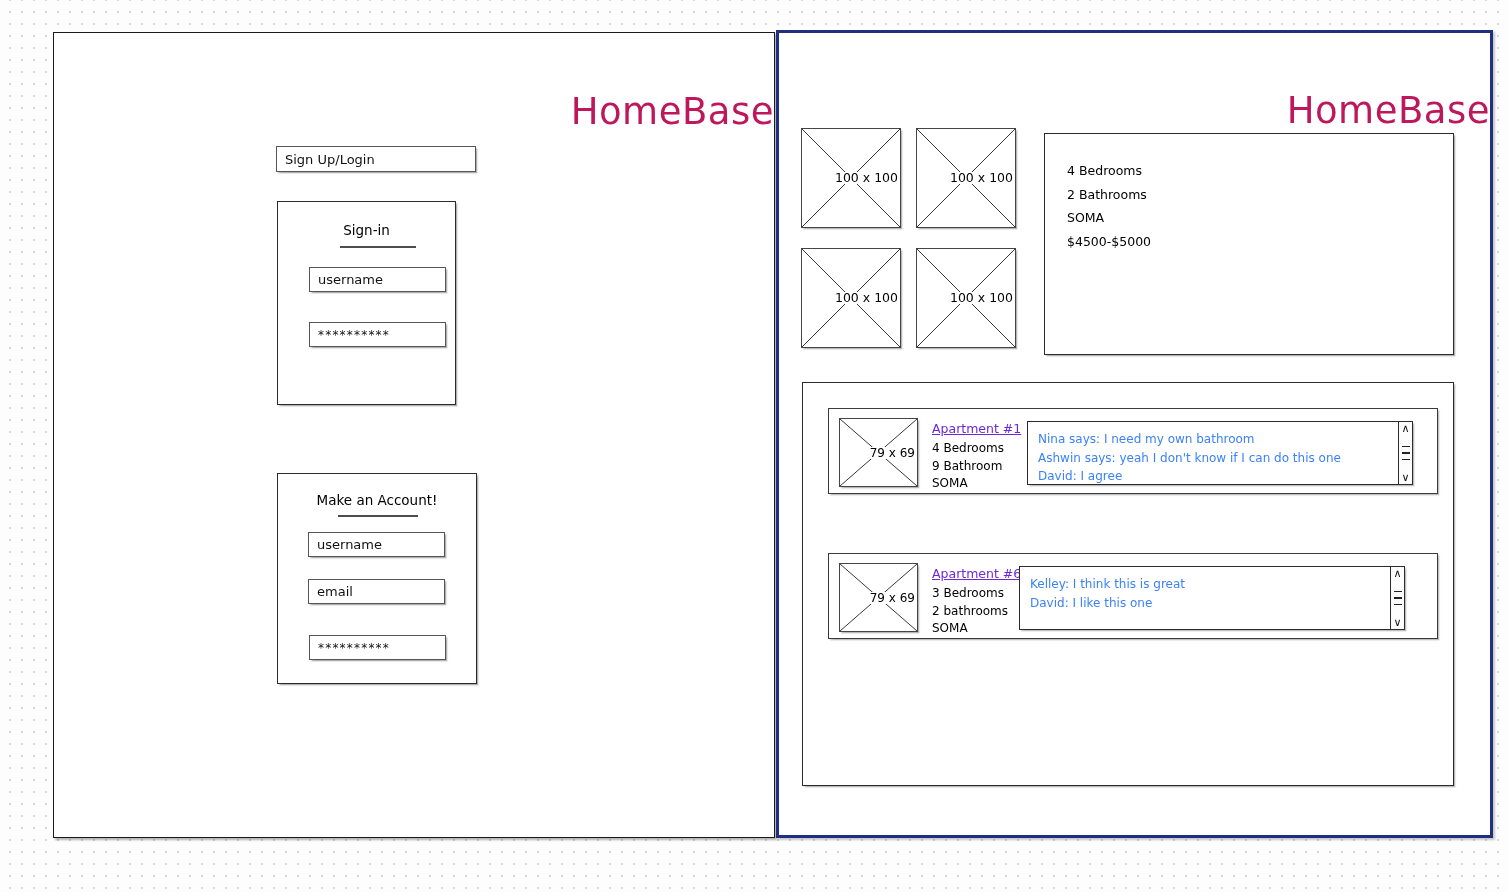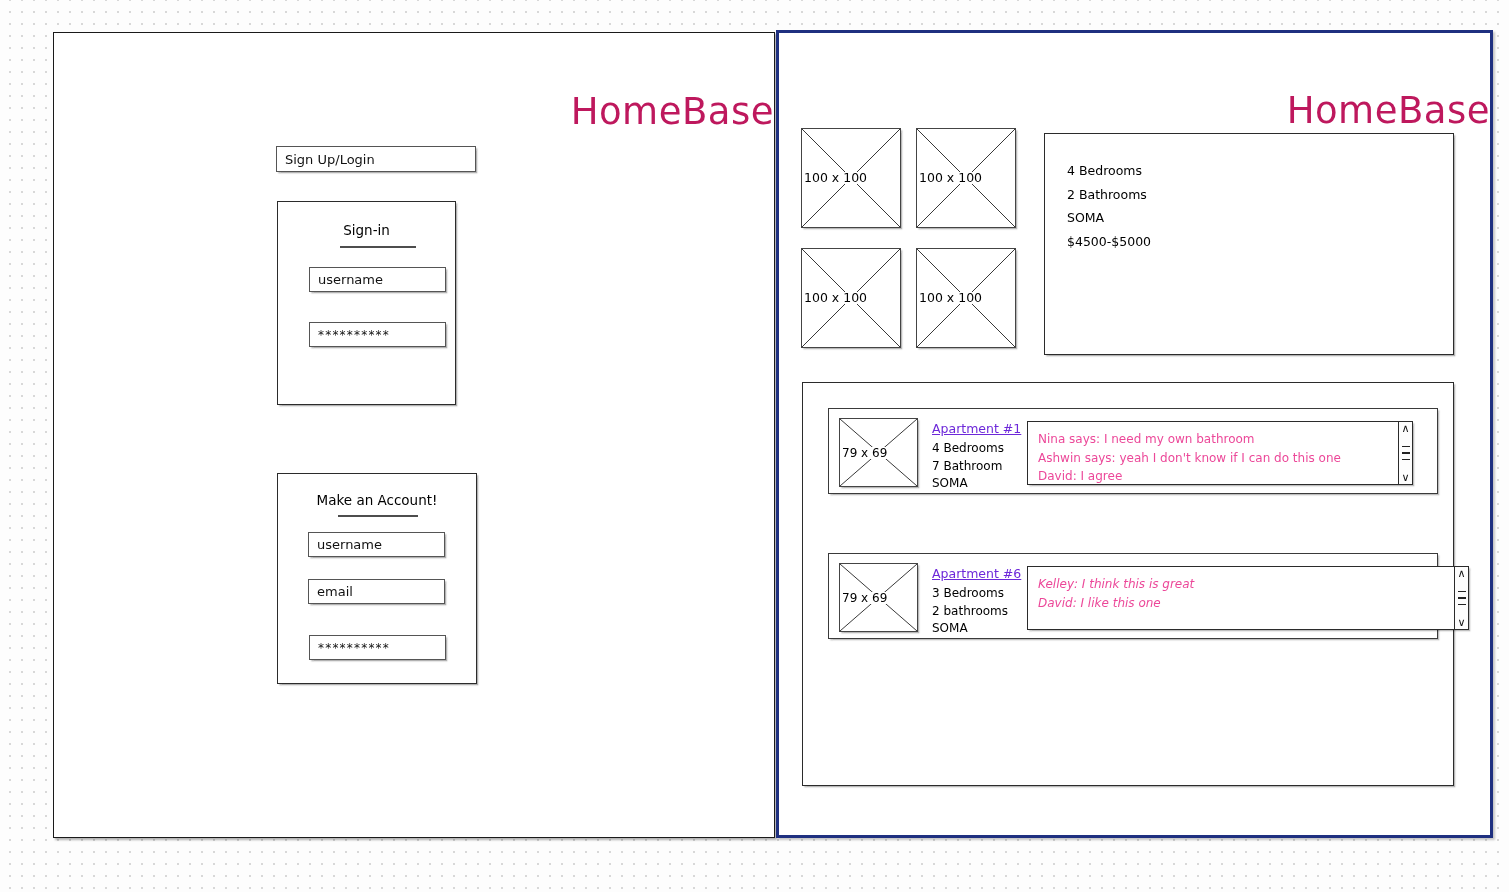--- a/index.html
+++ b/index.html
@@ -94,21 +94,21 @@
 
   
   .img-ph {
     position: absolute;
     box-sizing: border-box;
     background: #ffffff;
     border: 1.5px solid #444;
     box-shadow: 1.5px 1.5px 1.5px rgba(0,0,0,0.28);
     display: flex;
     align-items: center;
-    justify-content: flex-start;
+    justify-content: flex-end;
   }
   .img-ph svg {
     position: absolute;
     inset: 0;
     width: 100%;
     height: 100%;
   }
   .img-ph .ph-label {
     position: relative;
     z-index: 2;
@@ -176,21 +176,21 @@
     display: flex;
   }
   .comment-body {
     flex: 1 1 auto;
     padding: 8px 6px 0 10px;
     overflow: hidden;
   }
   .comment-line {
     font-size: 12px;
     line-height: 18.5px;
-    color: #ec4899;
+    color: #3b82f6;
     white-space: nowrap;
   }
   .scrollbar {
     flex: 0 0 14px;
     border-left: 1.5px solid #2b2b2b;
     background: #fdfdfd;
     display: flex;
     flex-direction: column;
     align-items: center;
     justify-content: space-between;
@@ -302,21 +302,21 @@
           <line x1="0" y1="0" x2="79" y2="69" stroke="#333" stroke-width="1"></line>
           <line x1="79" y1="0" x2="0" y2="69" stroke="#333" stroke-width="1"></line>
         </svg>
         <span class="ph-label">79 x 69</span>
       </div>
 
       <div class="apt-link" style="left:103px; top:12px;">Apartment #1</div>
 
       <div class="card-specs" style="left:103px; top:31px;">
         <div>4 Bedrooms</div>
-        <div>7 Bathroom</div>
+        <div>9 Bathroom</div>
         <div>SOMA</div>
       </div>
 
       <div class="comment-box" style="left:198px; top:12px; width:386px; height:64px;">
         <div class="comment-body">
           <div class="comment-line">Nina says: I need my own bathroom</div>
           <div class="comment-line">Ashwin says: yeah I don't know if I can do this one</div>
           <div class="comment-line">David: I agree</div>
         </div>
         <div class="scrollbar">
@@ -342,21 +342,21 @@
       </div>
 
       <div class="apt-link" style="left:103px; top:12px;">Apartment #6</div>
 
       <div class="card-specs" style="left:103px; top:31px;">
         <div>3 Bedrooms</div>
         <div>2 bathrooms</div>
         <div>SOMA</div>
       </div>
 
-      <div class="comment-box" style="left:198px; top:12px; width:442px; height:64px;font-style:italic;">
+      <div class="comment-box" style="left:190px; top:12px; width:386px; height:64px;">
         <div class="comment-body">
           <div class="comment-line"> Kelley: I think this is great</div>
           <div class="comment-line">David: I like this one</div>
         </div>
         <div class="scrollbar">
           <span class="sb-arrow">∧</span>
           <span class="sb-ticks">
             <span class="sb-tick"></span>
             <span class="sb-tick"></span>
             <span class="sb-tick"></span>

